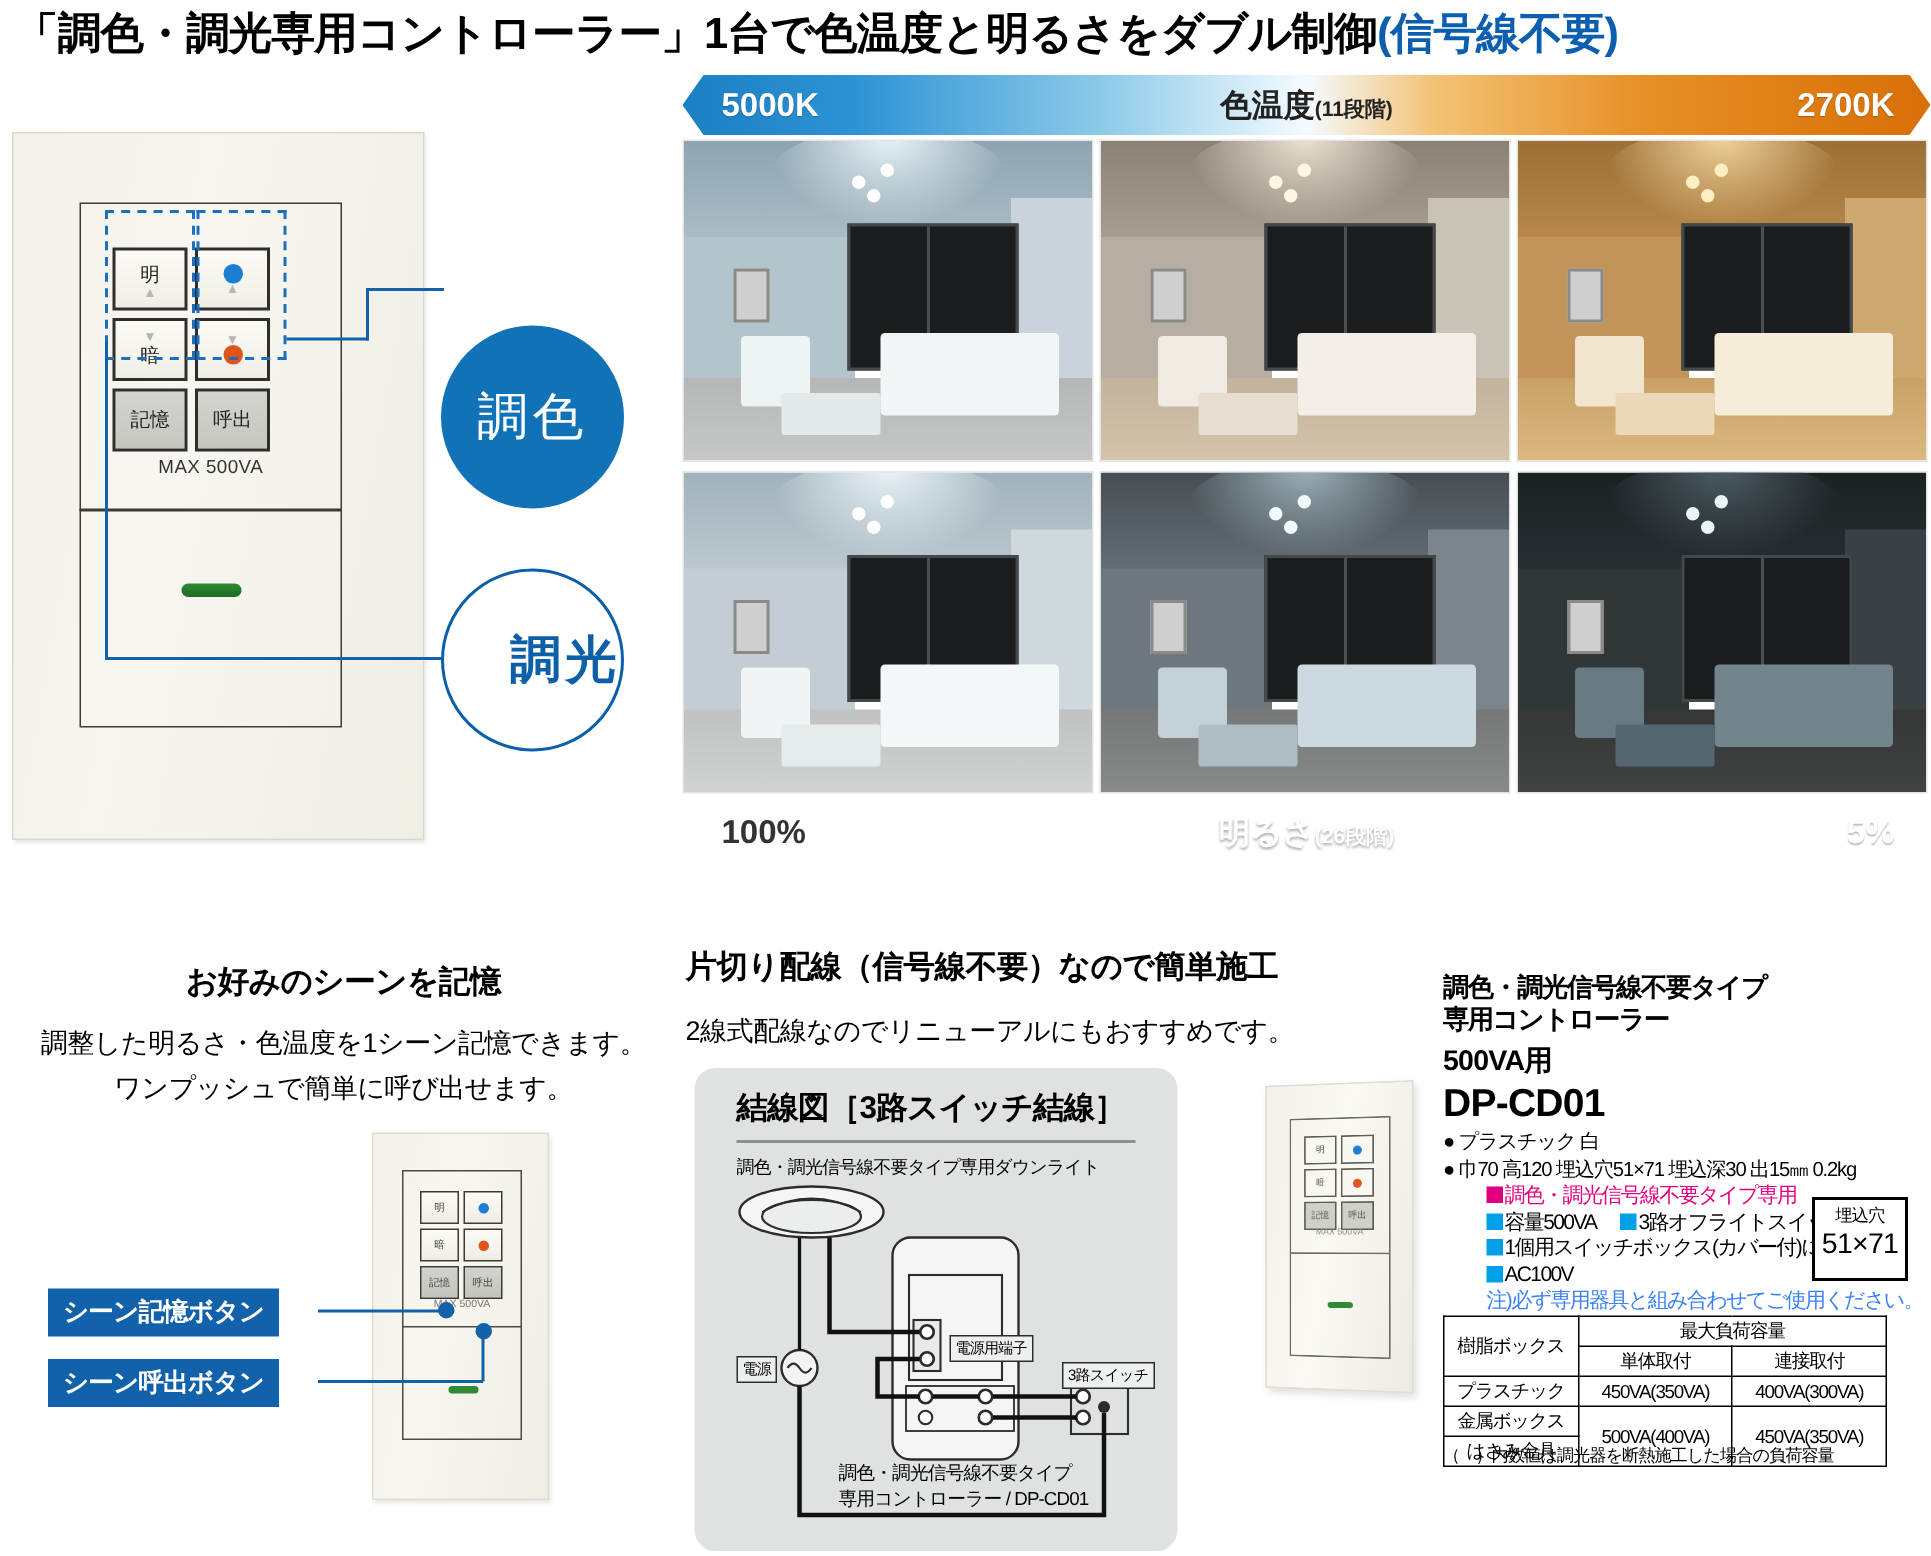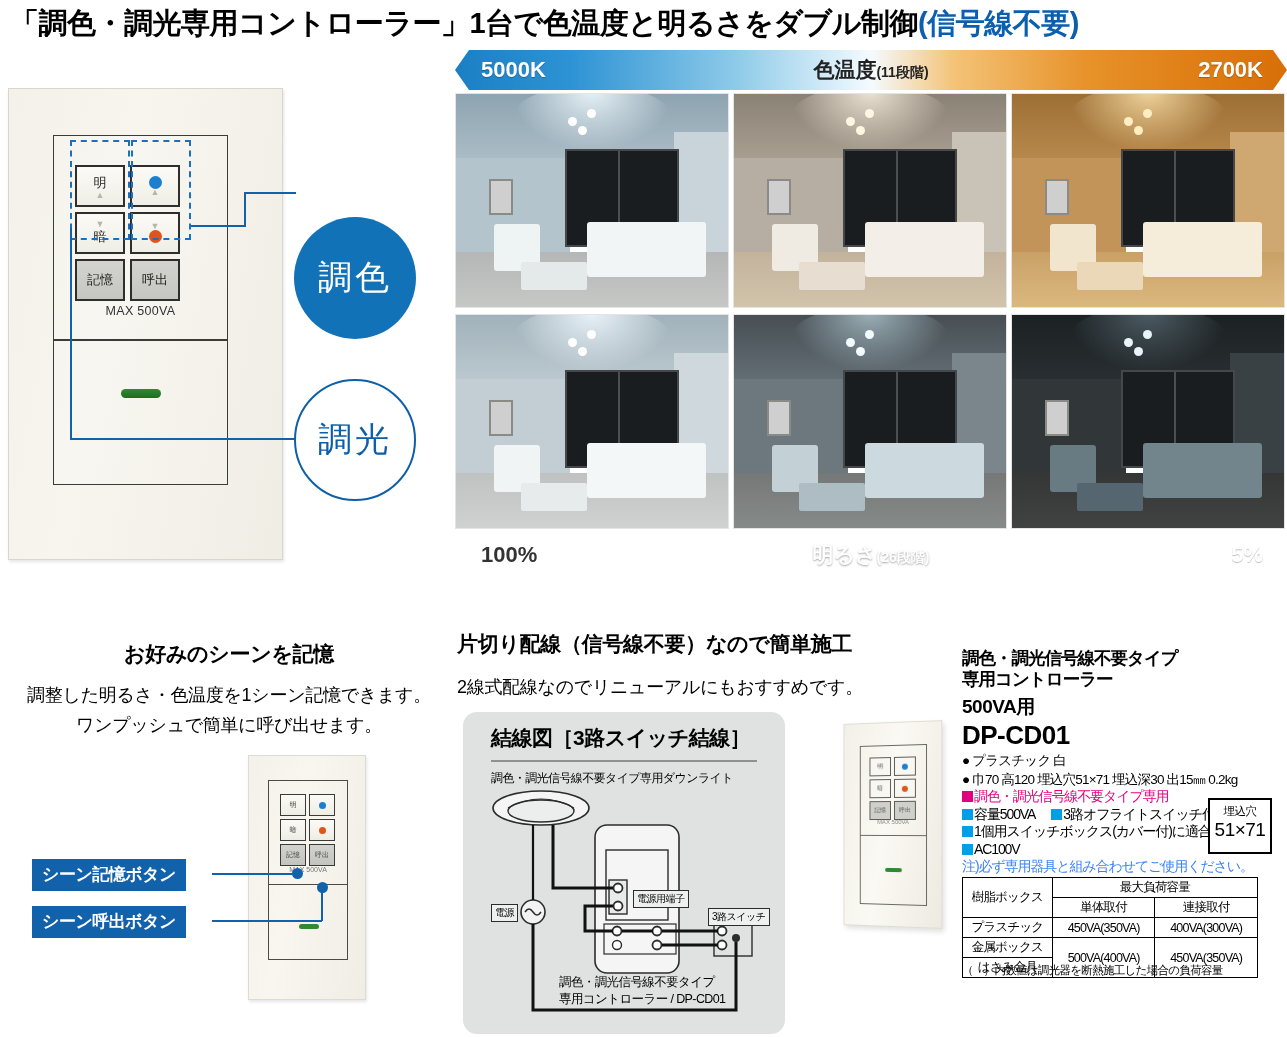--- a/index.html
+++ b/index.html
@@ -68,22 +68,22 @@
   
   .circle-filled {
     position: absolute; width: 122px; height: 122px; border-radius: 50%;
     background: #1272b8; color: #fff;
     display: flex; align-items: center; justify-content: center;
     font-size: 34px; font-weight: 500; letter-spacing: 3px;
   }
   .circle-outline {
     position: absolute; width: 122px; height: 122px; border-radius: 50%;
     background: #fff; border: 2.5px solid #0d5fa8; color: #0d5fa8;
-    display: flex; align-items: center; justify-content: center;
-    font-size: 34px; font-weight: 400; letter-spacing: 3px;
+    display: flex; align-items: center; justify-content: flex-end;
+    font-size: 34px; font-weight: 700; letter-spacing: 3px;
   }
   .lead { position: absolute; background: #1261ab; }
 
   
   #photo-block { position: absolute; left: 455px; top: 50px; width: 832px; height: 535px; }
 
   .ribbon {
     position: relative; width: 832px; height: 40px;
     display: flex; align-items: center;
   }
@@ -216,21 +216,21 @@
   #prod-photo .pp-btn.gray { background:#d0d0cb; }
   #prod-photo .pp-dot { width:6px; height:6px; border-radius:50%; }
   #prod-photo .pp-max { position:absolute; left:16px; top:96px; width:68px; text-align:center; font-size:6px; color:#8a8a84; }
   #prod-photo .pp-led { position:absolute; left:42px; top:145px; width:17px; height:4px; border-radius:2px; background:#2f8a33; }
 
   #spec { position: absolute; left: 962px; top: 648px; width: 320px; }
   #spec .s-head { font-size: 17.5px; font-weight: bold; line-height: 21px; letter-spacing: -1px; }
   #spec .s-cap { font-size: 19px; font-weight: bold; margin-top: 4px; letter-spacing: -0.5px;}
   #spec .s-model { font-size: 26px; font-weight: bold; letter-spacing: -0.5px; line-height: 30px; }
   #spec .s-bul { font-size: 13.5px; letter-spacing: -0.8px; line-height: 17px; margin-top: 2px; }
-  #spec .s-line { font-size: 14px; letter-spacing: -1.1px; line-height: 17.5px; white-space: nowrap;}
+  #spec .s-line { font-size: 14px; letter-spacing: -1.1px; line-height: 17.5px; white-space: nowrap; margin-left: 29px;}
   .sq { display:inline-block; width:11px; height:11px; vertical-align:-1px; margin-right:1px; }
   .sq.magenta { background:#e3007f; }
   .sq.cyan { background:#00a0e9; }
   .t-magenta { color:#e3007f; }
   .t-red { color:#3b82f6; }
 
   #hole-box {
     position: absolute; left: 1208px; top: 798px; width: 64px; height: 56px;
     border: 2px solid #000; background:#fff; text-align:center;
   }

